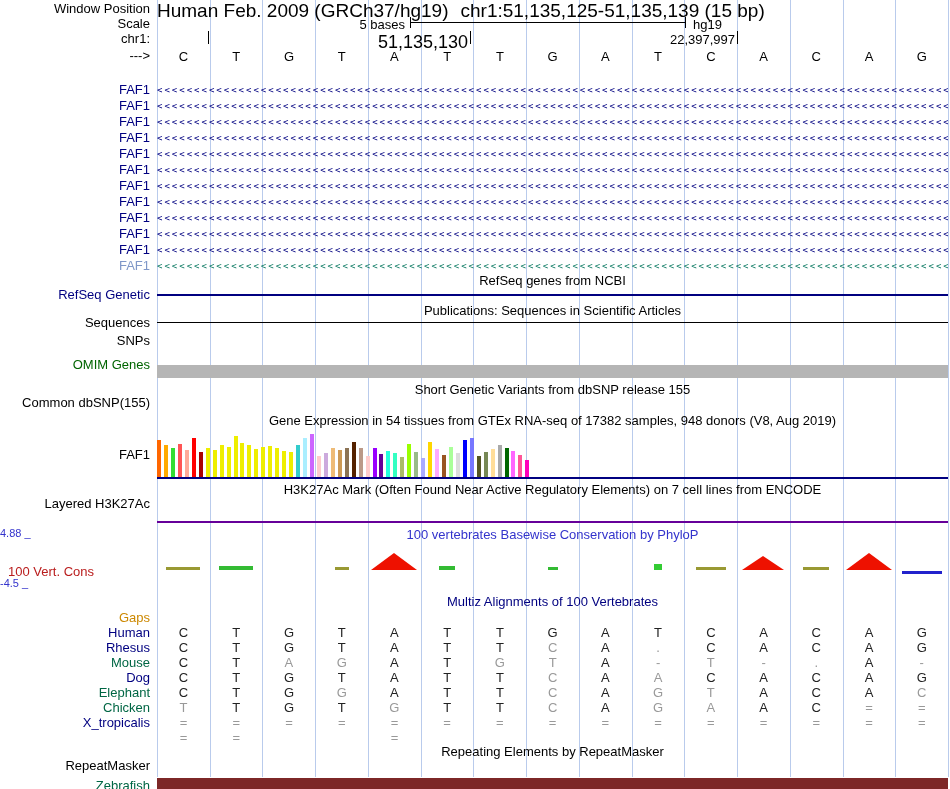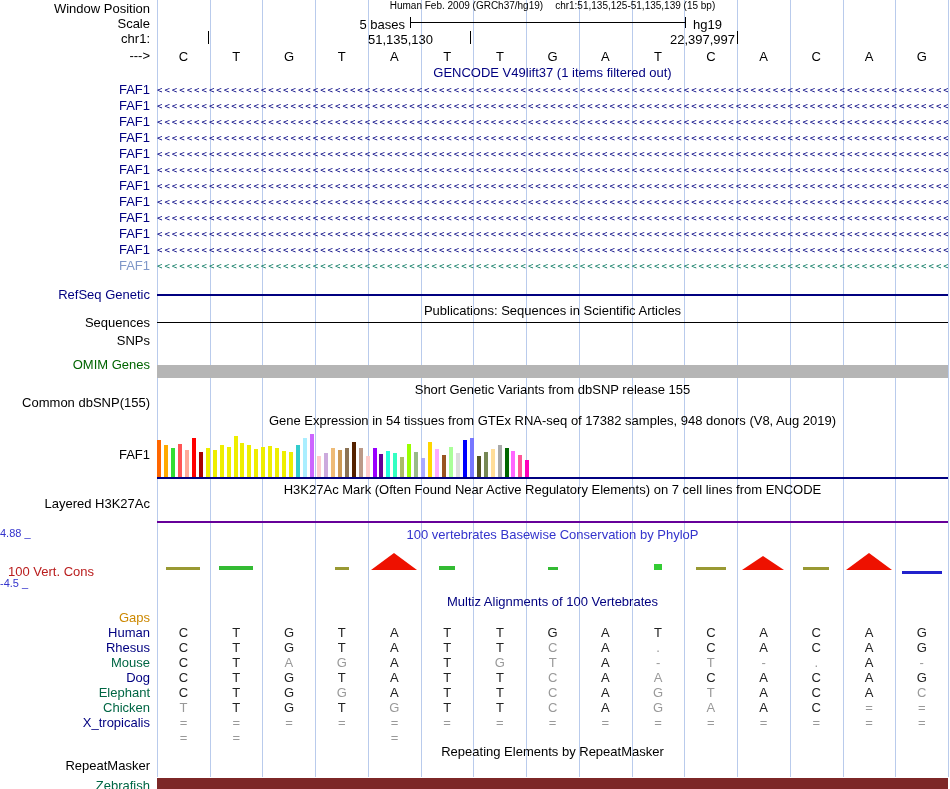--- a/index.html
+++ b/index.html
@@ -41,32 +41,32 @@
       <div class="gridline" style="left: 632px;"></div>
       <div class="gridline" style="left: 684px;"></div>
       <div class="gridline" style="left: 737px;"></div>
       <div class="gridline" style="left: 790px;"></div>
       <div class="gridline" style="left: 843px;"></div>
       <div class="gridline" style="left: 895px;"></div>
       <div class="gridline" style="left: 948px;"></div>
     </div>
 
   <div class="lbl" style="top:2px">Window Position</div>
-  <div class="abs" style="left:157px;top:0;width:791px;text-align:center;font-size:10px;white-space:nowrap">
+  <div class="abs" style="left:157px;top:0;width:791px;font-size:19px;white-space:nowrap">
     <span>Human Feb. 2009 (GRCh37/hg19)</span><span style="display:inline-block;width:12px"></span><span>chr1:51,135,125-51,135,139 (15 bp)</span>
   </div>
 
   <div class="lbl" style="top:17px">Scale</div>
   <div class="abs" style="left:305px;top:17px;width:100px;text-align:right;font-size:13px">5 bases</div>
   <div class="scalebar" style="left:410px;top:17px;width:274px;height:11px"></div>
   <div class="abs" style="left:693px;top:17px;font-size:13px">hg19</div>
 
   <div class="lbl" style="top:32px">chr1:</div>
   <div class="tick" style="left:208px;top:31px"></div>
-  <div class="abs" style="left:368px;top:32px;width:100px;text-align:left;font-size:13px">51,135,130</div>
+  <div class="abs" style="left:368px;top:32px;width:100px;text-align:right;font-size:18px">51,135,130</div>
   <div class="tick" style="left:470px;top:31px"></div>
   <div class="abs" style="left:635px;top:32px;width:100px;text-align:right;font-size:13px">22,397,997</div>
   <div class="tick" style="left:737px;top:31px"></div>
 
   <div class="lbl" style="top:49px">---&gt;</div>
   <div class="abs" style="left:157px;top:49px;width:791px;height:15px" id="bases-row">
       <span class="basespan" style="left: 0px;">C</span>
       <span class="basespan" style="left: 52.7333px;">T</span>
       <span class="basespan" style="left: 105.467px;">G</span>
       <span class="basespan" style="left: 158.2px;">T</span>
@@ -76,21 +76,20 @@
       <span class="basespan" style="left: 369.133px;">G</span>
       <span class="basespan" style="left: 421.867px;">A</span>
       <span class="basespan" style="left: 474.6px;">T</span>
       <span class="basespan" style="left: 527.333px;">C</span>
       <span class="basespan" style="left: 580.067px;">A</span>
       <span class="basespan" style="left: 632.8px;">C</span>
       <span class="basespan" style="left: 685.533px;">A</span>
       <span class="basespan" style="left: 738.267px;">G</span>
     </div>
 
-  <div class="title" style="top: 66px; color: rgb(0, 0, 128);">GENCODE V49lift37 (1 items filtered out)</div>
   <div class="abs" style="left:0;top:82px;width:152px;height:192px" id="gene-labels">
       <div class="genelabel" style="top: 0px; color: rgb(0, 0, 128);">FAF1</div>
       <div class="genelabel" style="top: 16px; color: rgb(0, 0, 128);">FAF1</div>
       <div class="genelabel" style="top: 32px; color: rgb(0, 0, 128);">FAF1</div>
       <div class="genelabel" style="top: 48px; color: rgb(0, 0, 128);">FAF1</div>
       <div class="genelabel" style="top: 64px; color: rgb(0, 0, 128);">FAF1</div>
       <div class="genelabel" style="top: 80px; color: rgb(0, 0, 128);">FAF1</div>
       <div class="genelabel" style="top: 96px; color: rgb(0, 0, 128);">FAF1</div>
       <div class="genelabel" style="top: 112px; color: rgb(0, 0, 128);">FAF1</div>
       <div class="genelabel" style="top: 128px; color: rgb(0, 0, 128);">FAF1</div>
@@ -106,20 +105,21 @@
       <div class="generow" style="top: 64px; color: rgb(0, 0, 128);">&lt;&lt;&lt;&lt;&lt;&lt;&lt;&lt;&lt;&lt;&lt;&lt;&lt;&lt;&lt;&lt;&lt;&lt;&lt;&lt;&lt;&lt;&lt;&lt;&lt;&lt;&lt;&lt;&lt;&lt;&lt;&lt;&lt;&lt;&lt;&lt;&lt;&lt;&lt;&lt;&lt;&lt;&lt;&lt;&lt;&lt;&lt;&lt;&lt;&lt;&lt;&lt;&lt;&lt;&lt;&lt;&lt;&lt;&lt;&lt;&lt;&lt;&lt;&lt;&lt;&lt;&lt;&lt;&lt;&lt;&lt;&lt;&lt;&lt;&lt;&lt;&lt;&lt;&lt;&lt;&lt;&lt;&lt;&lt;&lt;&lt;&lt;&lt;&lt;&lt;&lt;&lt;&lt;&lt;&lt;&lt;&lt;&lt;&lt;&lt;&lt;&lt;&lt;&lt;&lt;&lt;&lt;&lt;&lt;&lt;&lt;&lt;&lt;&lt;&lt;&lt;&lt;&lt;&lt;&lt;</div>
       <div class="generow" style="top: 80px; color: rgb(0, 0, 128);">&lt;&lt;&lt;&lt;&lt;&lt;&lt;&lt;&lt;&lt;&lt;&lt;&lt;&lt;&lt;&lt;&lt;&lt;&lt;&lt;&lt;&lt;&lt;&lt;&lt;&lt;&lt;&lt;&lt;&lt;&lt;&lt;&lt;&lt;&lt;&lt;&lt;&lt;&lt;&lt;&lt;&lt;&lt;&lt;&lt;&lt;&lt;&lt;&lt;&lt;&lt;&lt;&lt;&lt;&lt;&lt;&lt;&lt;&lt;&lt;&lt;&lt;&lt;&lt;&lt;&lt;&lt;&lt;&lt;&lt;&lt;&lt;&lt;&lt;&lt;&lt;&lt;&lt;&lt;&lt;&lt;&lt;&lt;&lt;&lt;&lt;&lt;&lt;&lt;&lt;&lt;&lt;&lt;&lt;&lt;&lt;&lt;&lt;&lt;&lt;&lt;&lt;&lt;&lt;&lt;&lt;&lt;&lt;&lt;&lt;&lt;&lt;&lt;&lt;&lt;&lt;&lt;&lt;&lt;&lt;</div>
       <div class="generow" style="top: 96px; color: rgb(0, 0, 128);">&lt;&lt;&lt;&lt;&lt;&lt;&lt;&lt;&lt;&lt;&lt;&lt;&lt;&lt;&lt;&lt;&lt;&lt;&lt;&lt;&lt;&lt;&lt;&lt;&lt;&lt;&lt;&lt;&lt;&lt;&lt;&lt;&lt;&lt;&lt;&lt;&lt;&lt;&lt;&lt;&lt;&lt;&lt;&lt;&lt;&lt;&lt;&lt;&lt;&lt;&lt;&lt;&lt;&lt;&lt;&lt;&lt;&lt;&lt;&lt;&lt;&lt;&lt;&lt;&lt;&lt;&lt;&lt;&lt;&lt;&lt;&lt;&lt;&lt;&lt;&lt;&lt;&lt;&lt;&lt;&lt;&lt;&lt;&lt;&lt;&lt;&lt;&lt;&lt;&lt;&lt;&lt;&lt;&lt;&lt;&lt;&lt;&lt;&lt;&lt;&lt;&lt;&lt;&lt;&lt;&lt;&lt;&lt;&lt;&lt;&lt;&lt;&lt;&lt;&lt;&lt;&lt;&lt;&lt;&lt;</div>
       <div class="generow" style="top: 112px; color: rgb(0, 0, 128);">&lt;&lt;&lt;&lt;&lt;&lt;&lt;&lt;&lt;&lt;&lt;&lt;&lt;&lt;&lt;&lt;&lt;&lt;&lt;&lt;&lt;&lt;&lt;&lt;&lt;&lt;&lt;&lt;&lt;&lt;&lt;&lt;&lt;&lt;&lt;&lt;&lt;&lt;&lt;&lt;&lt;&lt;&lt;&lt;&lt;&lt;&lt;&lt;&lt;&lt;&lt;&lt;&lt;&lt;&lt;&lt;&lt;&lt;&lt;&lt;&lt;&lt;&lt;&lt;&lt;&lt;&lt;&lt;&lt;&lt;&lt;&lt;&lt;&lt;&lt;&lt;&lt;&lt;&lt;&lt;&lt;&lt;&lt;&lt;&lt;&lt;&lt;&lt;&lt;&lt;&lt;&lt;&lt;&lt;&lt;&lt;&lt;&lt;&lt;&lt;&lt;&lt;&lt;&lt;&lt;&lt;&lt;&lt;&lt;&lt;&lt;&lt;&lt;&lt;&lt;&lt;&lt;&lt;&lt;&lt;</div>
       <div class="generow" style="top: 128px; color: rgb(0, 0, 128);">&lt;&lt;&lt;&lt;&lt;&lt;&lt;&lt;&lt;&lt;&lt;&lt;&lt;&lt;&lt;&lt;&lt;&lt;&lt;&lt;&lt;&lt;&lt;&lt;&lt;&lt;&lt;&lt;&lt;&lt;&lt;&lt;&lt;&lt;&lt;&lt;&lt;&lt;&lt;&lt;&lt;&lt;&lt;&lt;&lt;&lt;&lt;&lt;&lt;&lt;&lt;&lt;&lt;&lt;&lt;&lt;&lt;&lt;&lt;&lt;&lt;&lt;&lt;&lt;&lt;&lt;&lt;&lt;&lt;&lt;&lt;&lt;&lt;&lt;&lt;&lt;&lt;&lt;&lt;&lt;&lt;&lt;&lt;&lt;&lt;&lt;&lt;&lt;&lt;&lt;&lt;&lt;&lt;&lt;&lt;&lt;&lt;&lt;&lt;&lt;&lt;&lt;&lt;&lt;&lt;&lt;&lt;&lt;&lt;&lt;&lt;&lt;&lt;&lt;&lt;&lt;&lt;&lt;&lt;&lt;</div>
       <div class="generow" style="top: 144px; color: rgb(0, 0, 128);">&lt;&lt;&lt;&lt;&lt;&lt;&lt;&lt;&lt;&lt;&lt;&lt;&lt;&lt;&lt;&lt;&lt;&lt;&lt;&lt;&lt;&lt;&lt;&lt;&lt;&lt;&lt;&lt;&lt;&lt;&lt;&lt;&lt;&lt;&lt;&lt;&lt;&lt;&lt;&lt;&lt;&lt;&lt;&lt;&lt;&lt;&lt;&lt;&lt;&lt;&lt;&lt;&lt;&lt;&lt;&lt;&lt;&lt;&lt;&lt;&lt;&lt;&lt;&lt;&lt;&lt;&lt;&lt;&lt;&lt;&lt;&lt;&lt;&lt;&lt;&lt;&lt;&lt;&lt;&lt;&lt;&lt;&lt;&lt;&lt;&lt;&lt;&lt;&lt;&lt;&lt;&lt;&lt;&lt;&lt;&lt;&lt;&lt;&lt;&lt;&lt;&lt;&lt;&lt;&lt;&lt;&lt;&lt;&lt;&lt;&lt;&lt;&lt;&lt;&lt;&lt;&lt;&lt;&lt;&lt;</div>
       <div class="generow" style="top: 160px; color: rgb(0, 0, 128);">&lt;&lt;&lt;&lt;&lt;&lt;&lt;&lt;&lt;&lt;&lt;&lt;&lt;&lt;&lt;&lt;&lt;&lt;&lt;&lt;&lt;&lt;&lt;&lt;&lt;&lt;&lt;&lt;&lt;&lt;&lt;&lt;&lt;&lt;&lt;&lt;&lt;&lt;&lt;&lt;&lt;&lt;&lt;&lt;&lt;&lt;&lt;&lt;&lt;&lt;&lt;&lt;&lt;&lt;&lt;&lt;&lt;&lt;&lt;&lt;&lt;&lt;&lt;&lt;&lt;&lt;&lt;&lt;&lt;&lt;&lt;&lt;&lt;&lt;&lt;&lt;&lt;&lt;&lt;&lt;&lt;&lt;&lt;&lt;&lt;&lt;&lt;&lt;&lt;&lt;&lt;&lt;&lt;&lt;&lt;&lt;&lt;&lt;&lt;&lt;&lt;&lt;&lt;&lt;&lt;&lt;&lt;&lt;&lt;&lt;&lt;&lt;&lt;&lt;&lt;&lt;&lt;&lt;&lt;&lt;</div>
       <div class="generow" style="top: 176px; color: rgb(13, 122, 99);">&lt;&lt;&lt;&lt;&lt;&lt;&lt;&lt;&lt;&lt;&lt;&lt;&lt;&lt;&lt;&lt;&lt;&lt;&lt;&lt;&lt;&lt;&lt;&lt;&lt;&lt;&lt;&lt;&lt;&lt;&lt;&lt;&lt;&lt;&lt;&lt;&lt;&lt;&lt;&lt;&lt;&lt;&lt;&lt;&lt;&lt;&lt;&lt;&lt;&lt;&lt;&lt;&lt;&lt;&lt;&lt;&lt;&lt;&lt;&lt;&lt;&lt;&lt;&lt;&lt;&lt;&lt;&lt;&lt;&lt;&lt;&lt;&lt;&lt;&lt;&lt;&lt;&lt;&lt;&lt;&lt;&lt;&lt;&lt;&lt;&lt;&lt;&lt;&lt;&lt;&lt;&lt;&lt;&lt;&lt;&lt;&lt;&lt;&lt;&lt;&lt;&lt;&lt;&lt;&lt;&lt;&lt;&lt;&lt;&lt;&lt;&lt;&lt;&lt;&lt;&lt;&lt;&lt;&lt;&lt;</div>
     </div>
 
+  <div class="title" style="top:274px">RefSeq genes from NCBI</div>
   <div class="lbl" style="top: 288px; color: rgb(0, 0, 128);">RefSeq Genetic</div>
   <div class="hline" style="top: 294px; height: 2px; background: rgb(0, 0, 128);"></div>
 
   <div class="title" style="top:304px">Publications: Sequences in Scientific Articles</div>
   <div class="lbl" style="top:316px">Sequences</div>
   <div class="hline" style="top: 322px; height: 1px; background: rgb(0, 0, 0);"></div>
   <div class="lbl" style="top:334px">SNPs</div>
 
   <div class="lbl" style="top: 358px; color: rgb(0, 100, 0);">OMIM Genes</div>
   <div class="hline" style="top: 365px; height: 13px; background: rgb(181, 181, 181);"></div>

